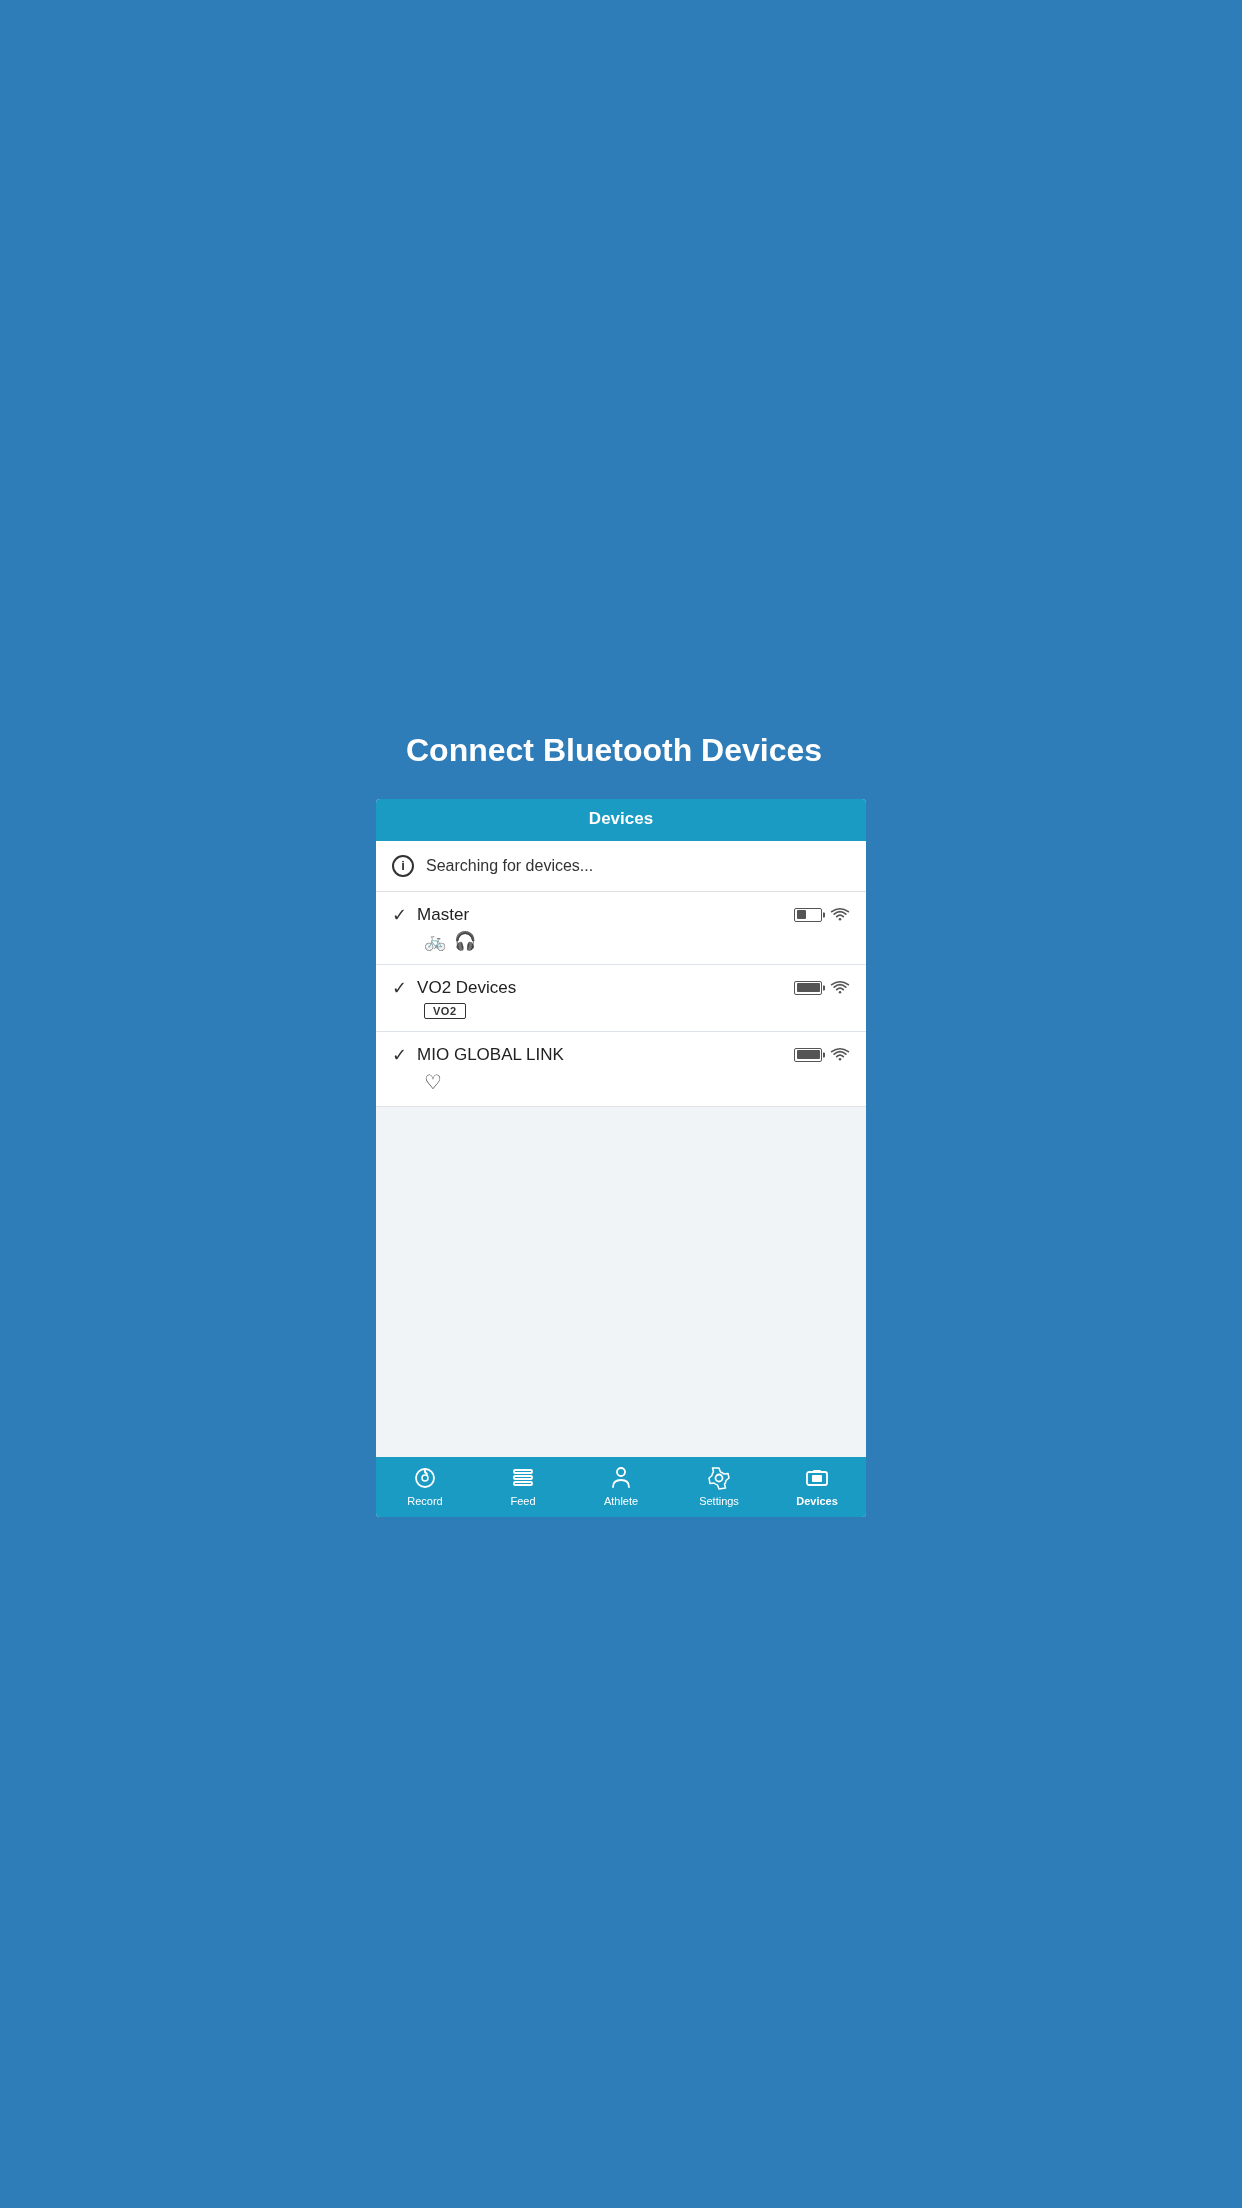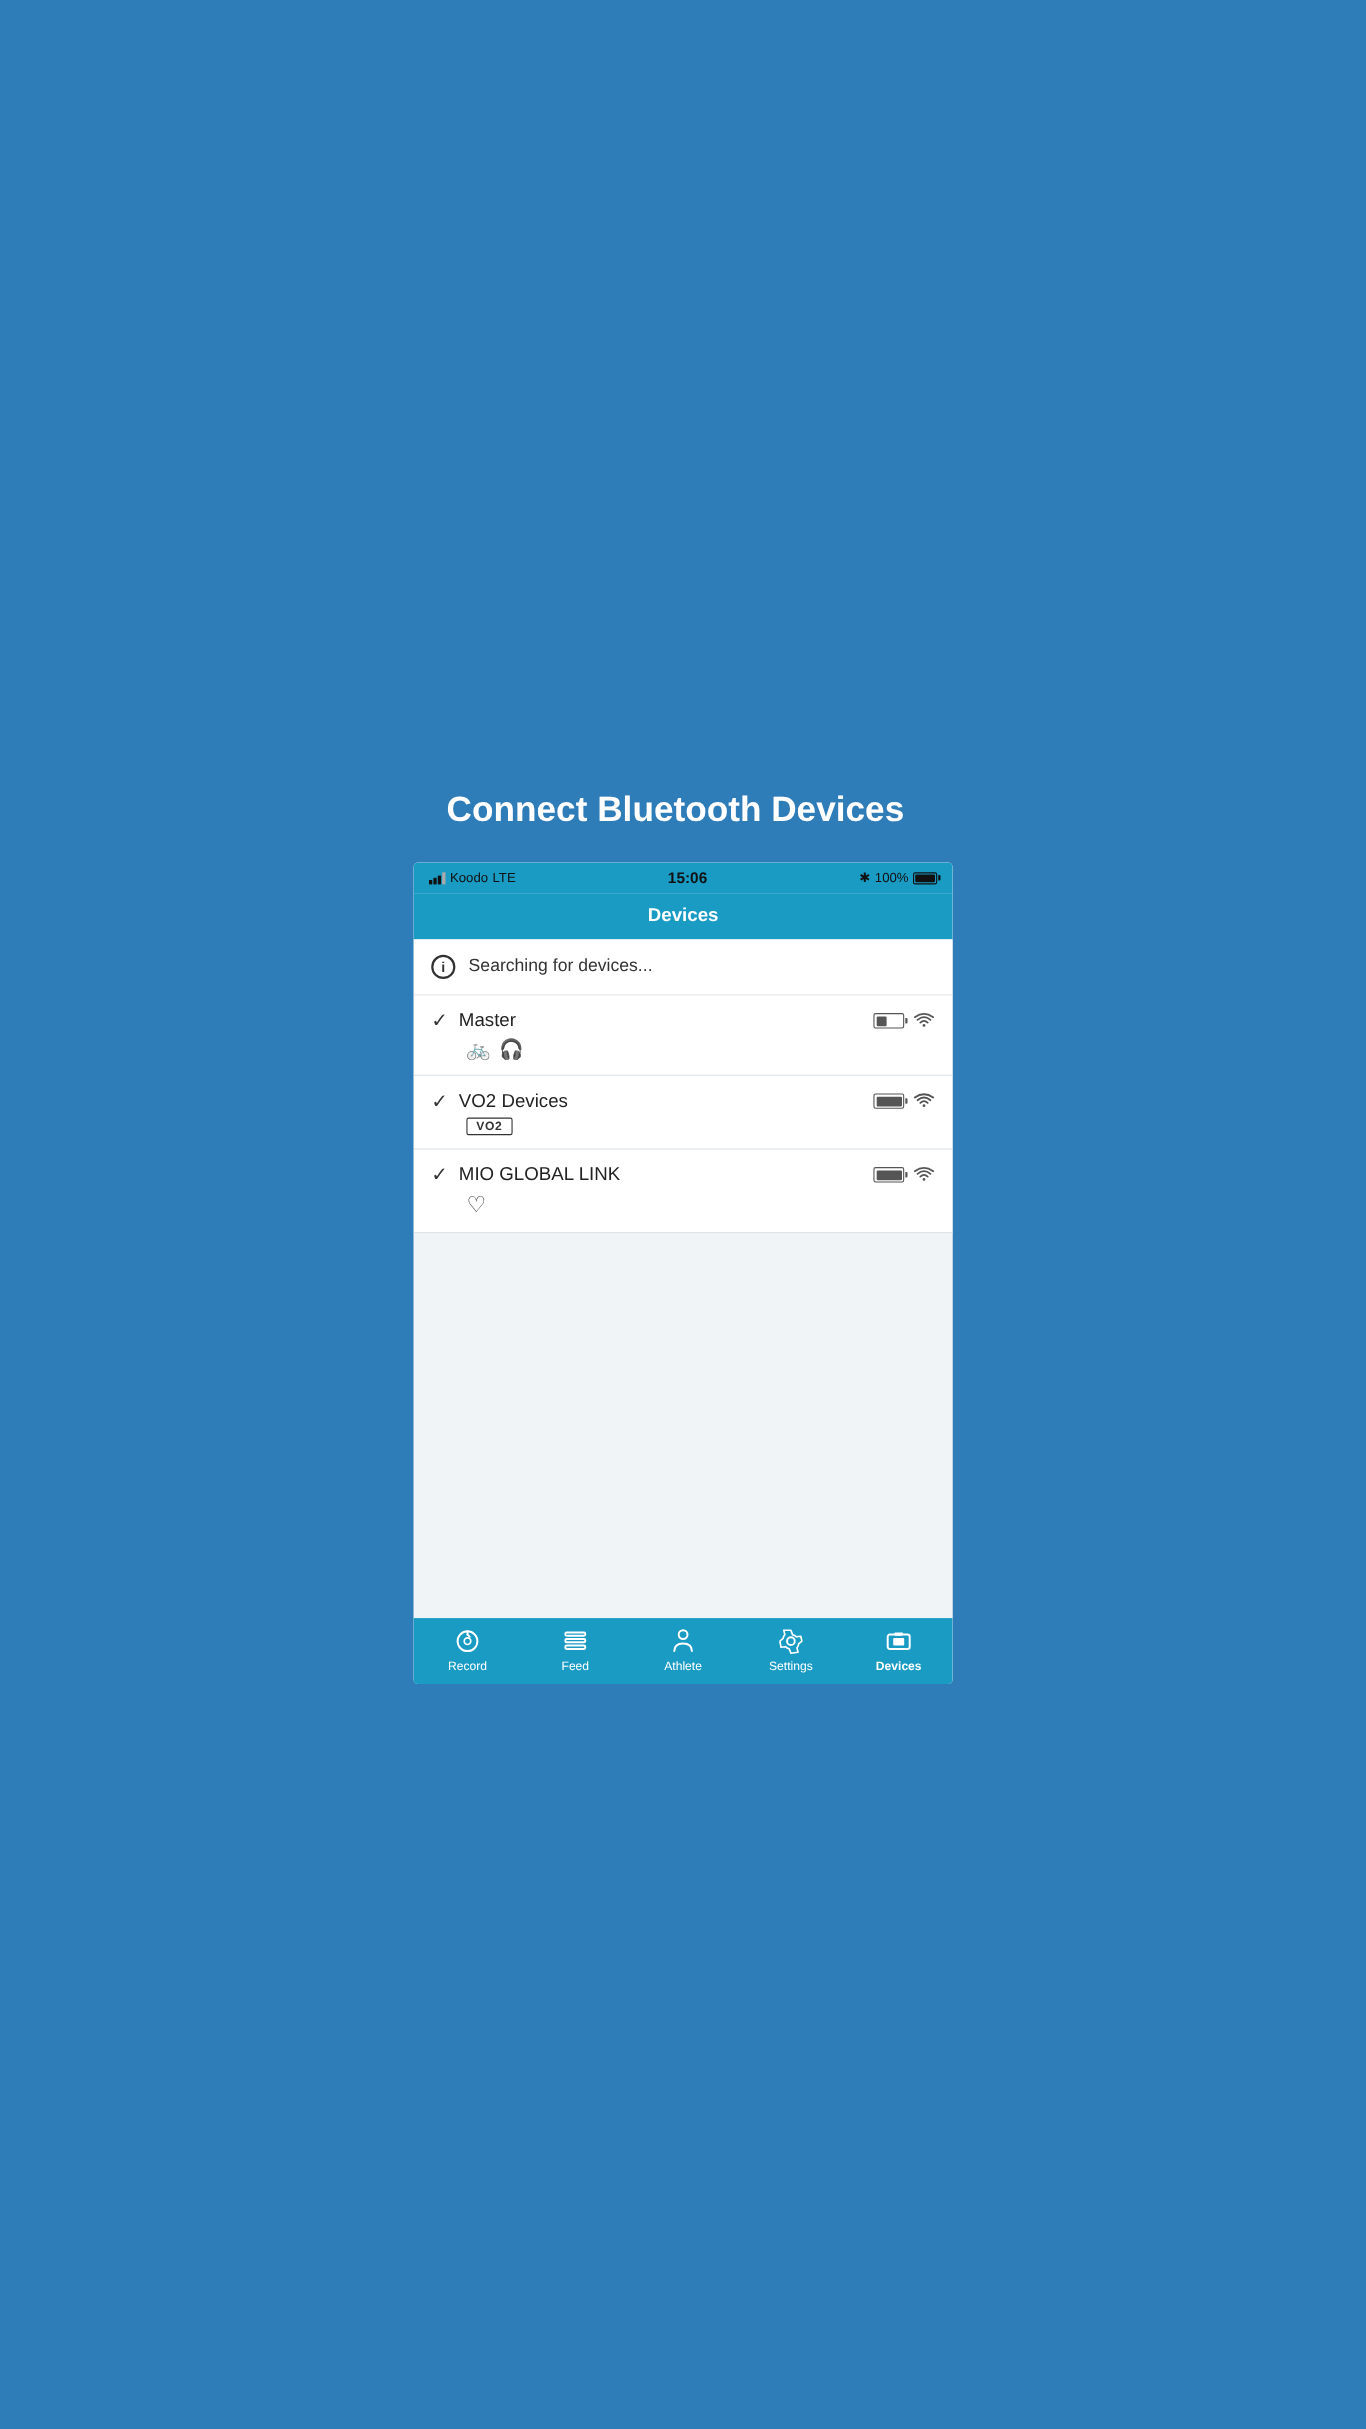--- a/index.html
+++ b/index.html
@@ -335,42 +335,20 @@
     }
   </style>
 </head>
 <body>
 
 <div class="outer-container">
   <div class="page-title">Connect Bluetooth Devices</div>
 
   <div class="phone-frame">
 
-    <div class="status-bar">
-      <div class="status-left">
-        <div class="signal-bars">
-          <span style="height:4px"></span>
-          <span style="height:6px"></span>
-          <span style="height:8px"></span>
-          <span style="height:11px; background:#aaa;"></span>
-        </div>
-        <span>Koodo</span>
-        <span>LTE</span>
-      </div>
-      <div class="status-center">15:06</div>
-      <div class="status-right">
-        <span style="font-size:12px;">✱</span>
-        <span>100%</span>
-        <div class="battery-icon">
-          <div class="battery-body">
-            <div class="battery-fill"></div>
-          </div>
-        </div>
-      </div>
-    </div>
 
     <div class="nav-header">
       <span class="nav-header-title">Devices</span>
     </div>
 
     <div class="content-area">
 
       <div class="search-status">
         <div class="info-icon">i</div>
         <span class="search-text">Searching for devices...</span>

